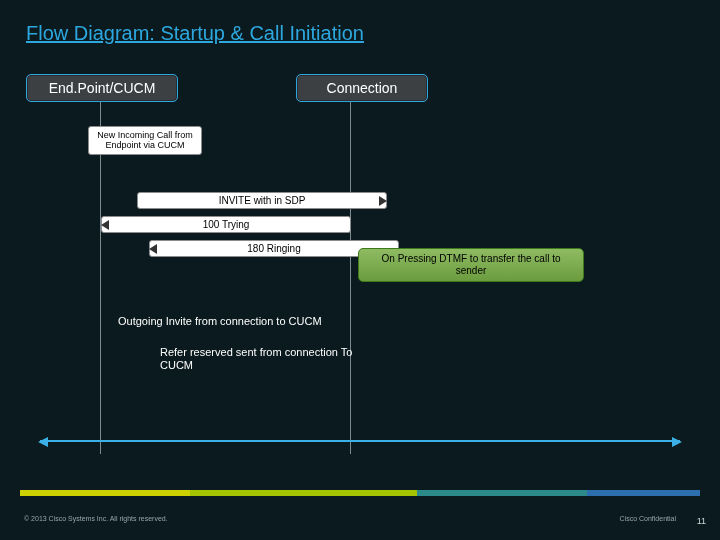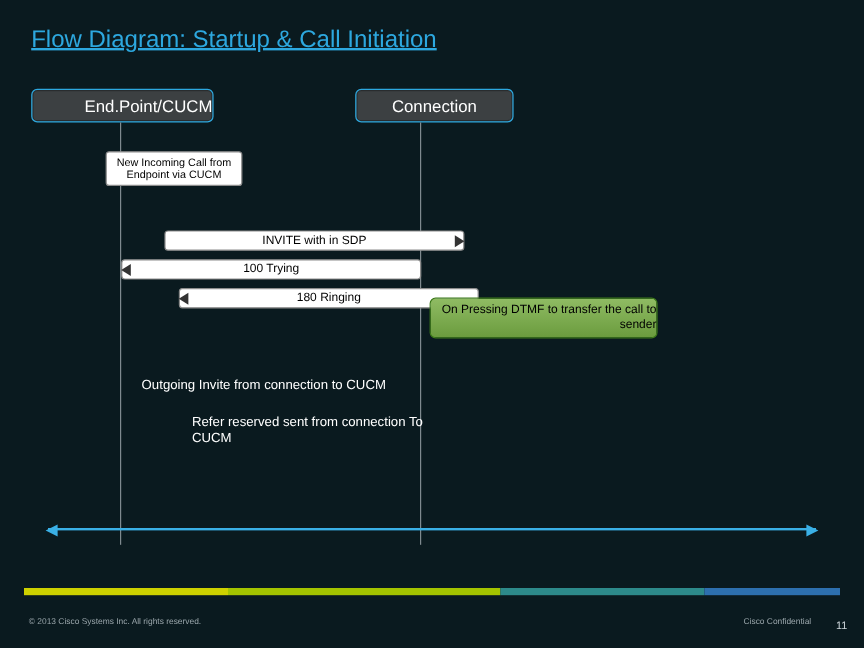--- a/index.html
+++ b/index.html
@@ -36,21 +36,21 @@
   .participant{
     position:absolute;top:74px;
     background:var(--box-fill);
     border:1px solid var(--box-stroke);
     border-radius:5px;
     color:#fff;font-size:14px;
     padding:5px 0;
     text-align:center;
     box-shadow:0 0 0 1px rgba(0,0,0,.3) inset;
   }
-  #p-left{left:26px;width:150px;text-align:right;}
+  #p-left{left:26px;width:150px;}
   #p-right{left:296px;width:130px;text-align:center;}
 
   
   .lifeline{
     position:absolute;top:102px;width:0;
     border-left:1px solid #7f8a8f;
     height:352px;
   }
   #ll-left{left:100px;}
   #ll-right{left:350px;}
@@ -82,22 +82,22 @@
   #m-invite{top:192px;margin-left:36px;}
   #m-try{top:216px;}
   #m-ring{top:240px;margin-left:48px;}
 
   .note-green{
     position:absolute;
     background:linear-gradient(#8fbb63,#6b9c3e);
     border:1px solid var(--green-stroke);
     border-radius:5px;
     color:#000;font-size:10px;line-height:1.2;
-    text-align:right;
-    padding:4px 0;
+    text-align:center;
+    padding:4px 18px;
   }
   #note-dtmf{left:358px;top:248px;width:188px;}
 
   .plain-label{
     position:absolute;color:#fff;font-size:11px;
   }
   #lab-outgoing{left:118px;top:315px;}
   #lab-refer{left:160px;top:346px;width:220px;line-height:1.2;}
 
   

